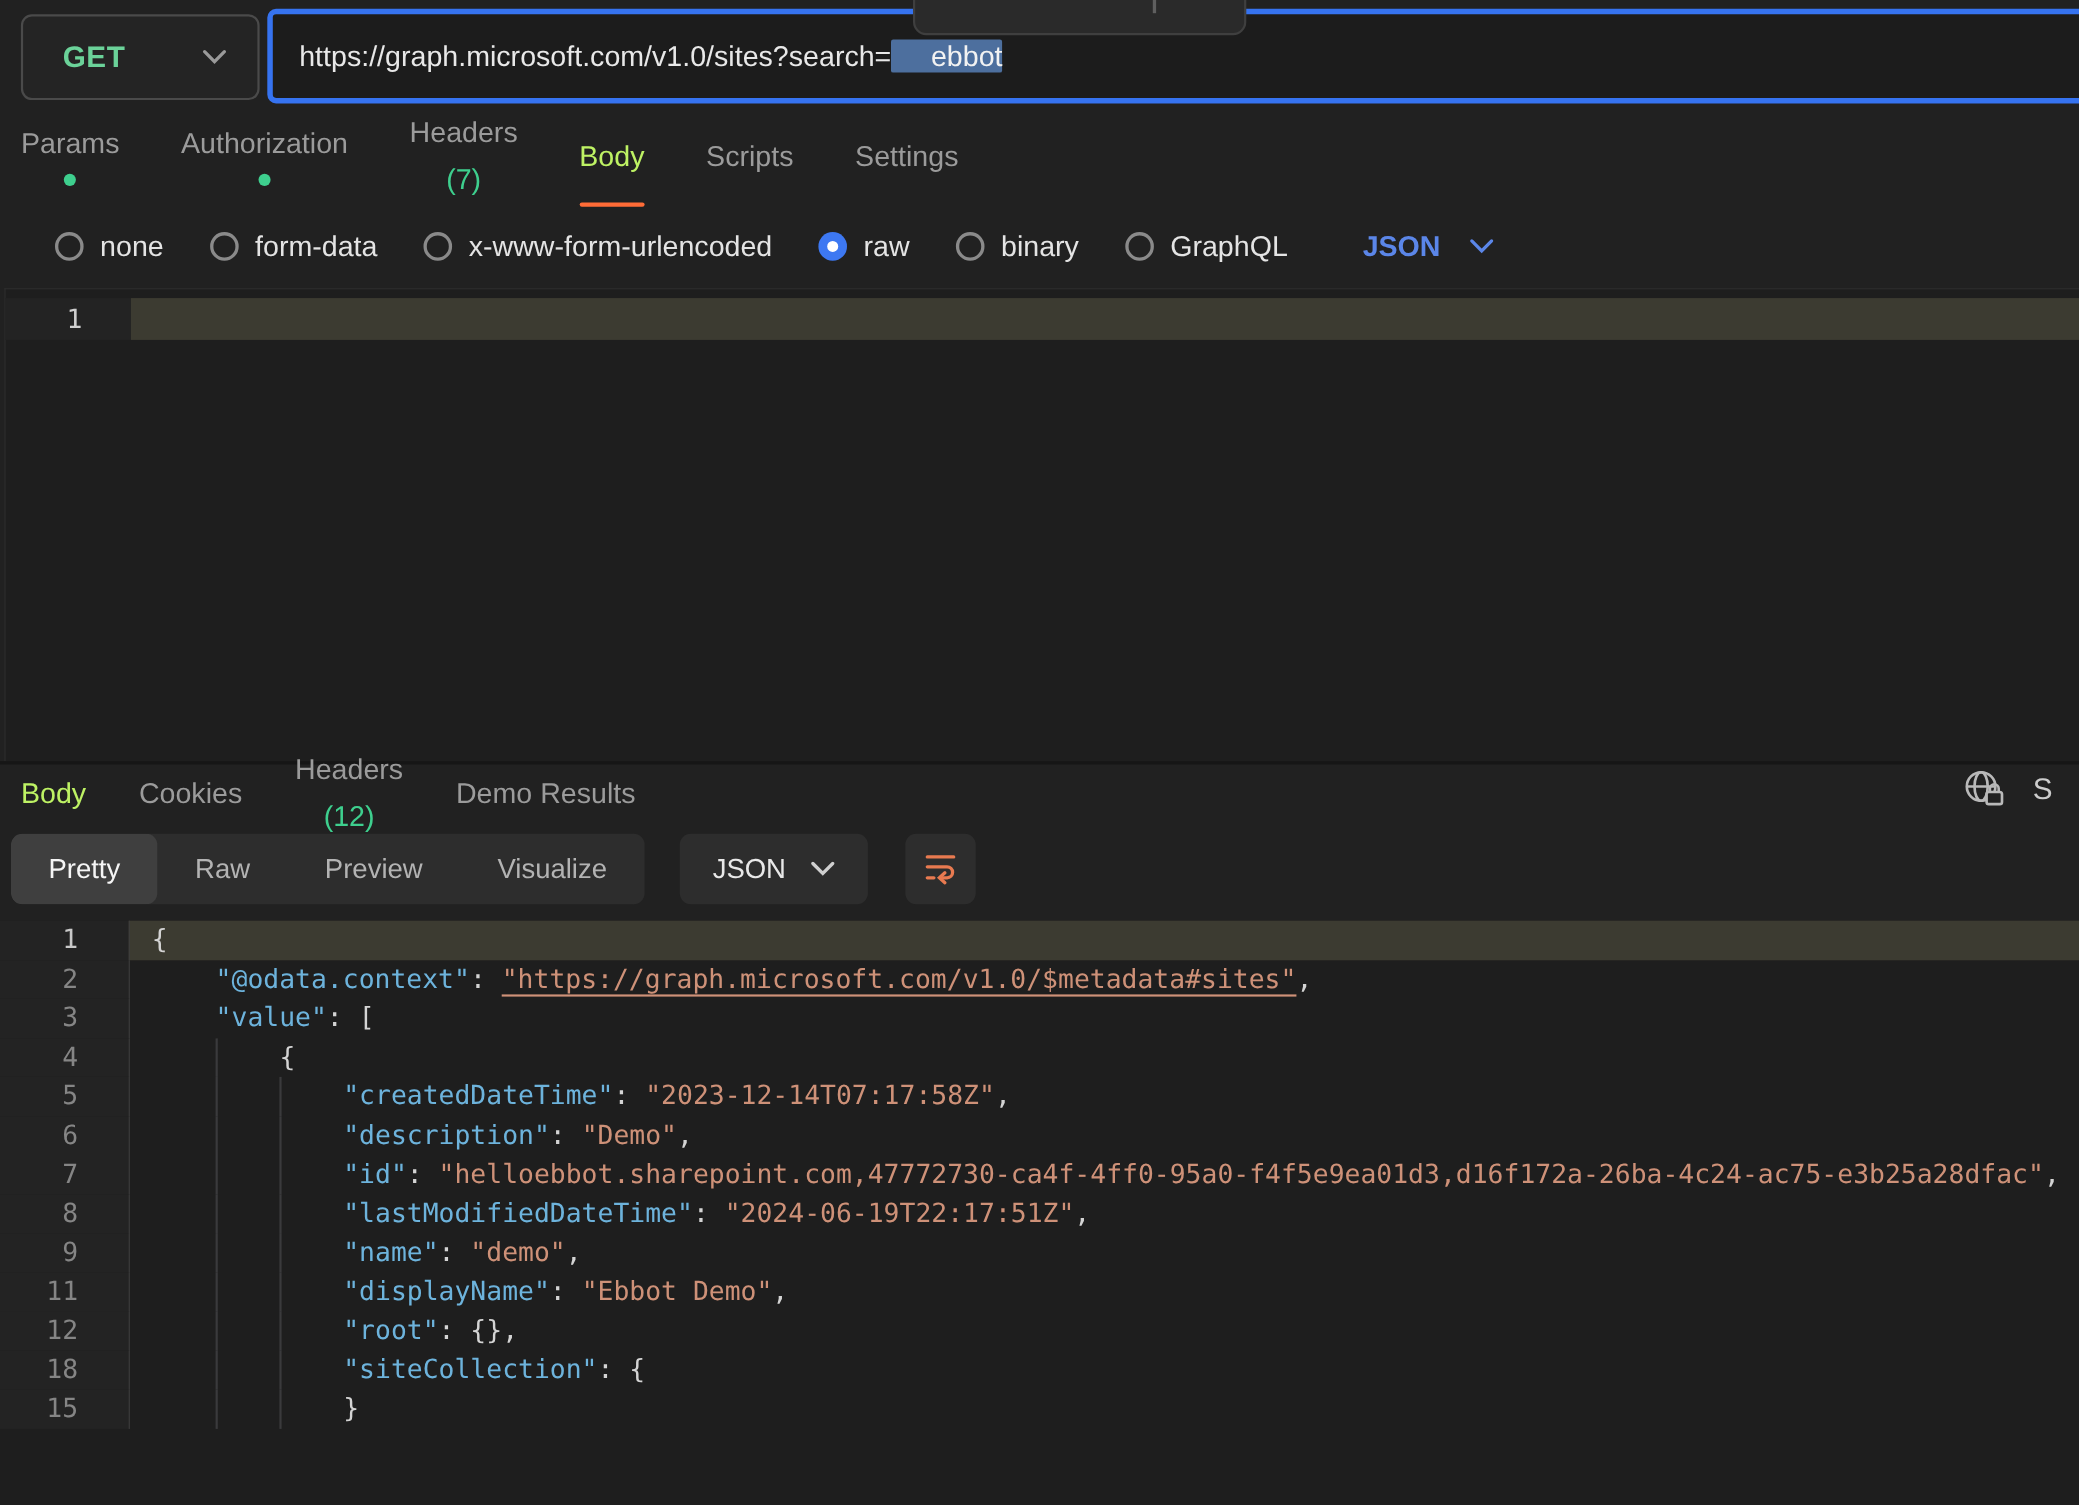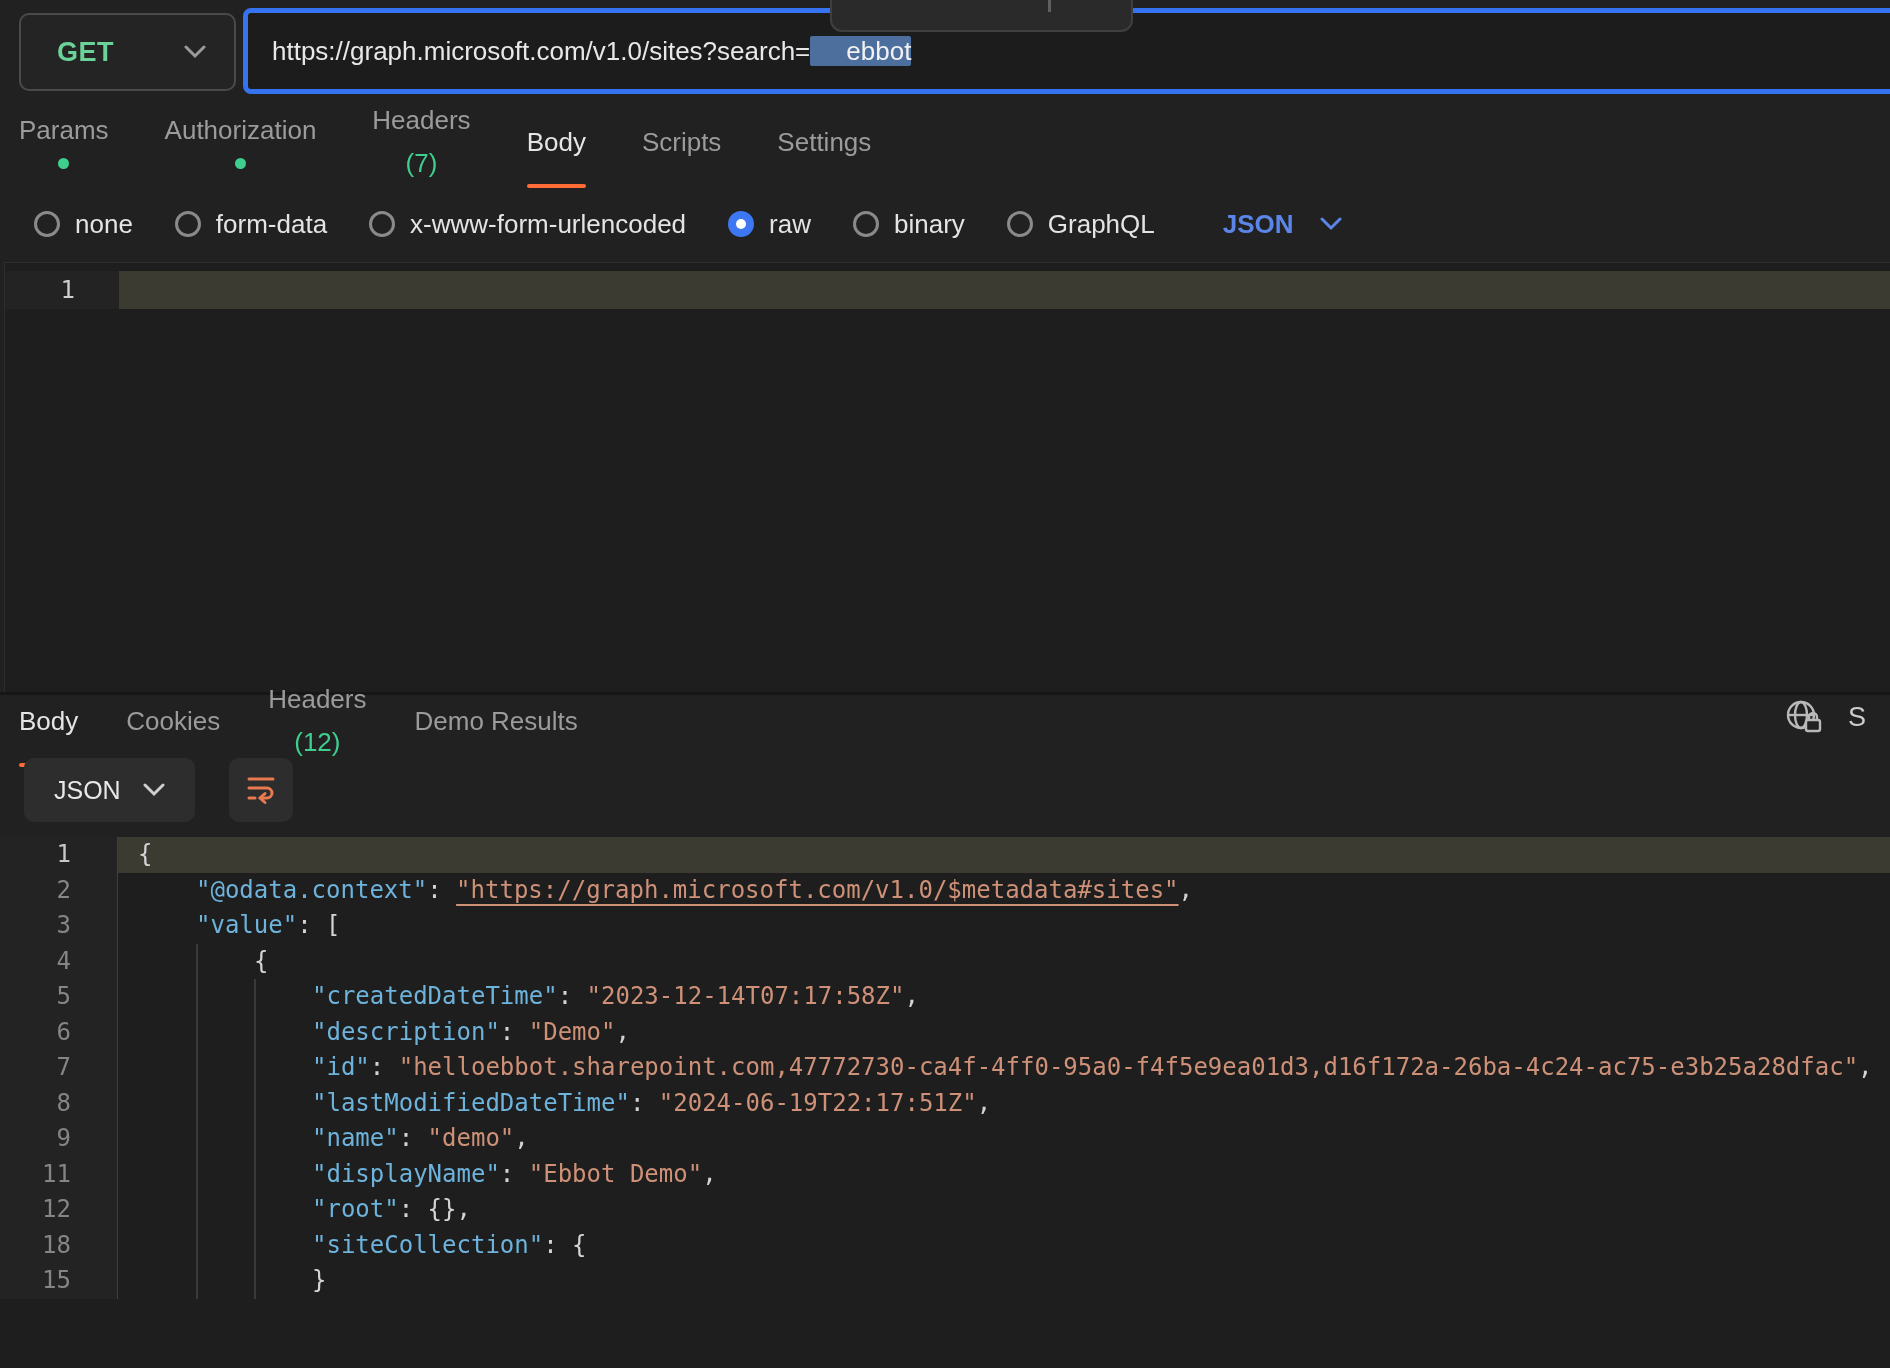--- a/index.html
+++ b/index.html
@@ -21,28 +21,28 @@
   .url-text { font-size:26px; color:#e8e8e8; white-space:nowrap; }
   .url-sel { background:#4d6f9e; color:#f2f2f2; border-radius:2px;padding-left:36px; }
   .top-popup { position:absolute; left:830px; top:-18px; width:303px; height:50px;
     background:#2a2a2a; border:2px solid #3f3f3f; border-radius:12px; z-index:10; }
   .popup-tick { position:absolute; left:216px; top:16px; width:3px; height:12px; background:#5f5f5f; }
 
   
   .req-tabs { position:absolute; left:19px; top:118px; display:flex; gap:56px; align-items:center; height:52px; }
   .tab { font-size:26px; color:#9b9b9b; display:flex; align-items:center; gap:12px;
          position:relative; cursor:pointer; padding-bottom:4px;flex-direction:column; }
-  .tab.active { color:#e5e5e5; }
+  .tab.active { color:#bef264; }
   .tab.active .underline { position:absolute; left:0; right:0; bottom:-26px; height:4px;
          background:#ff6c37; border-radius:2px; }
   .dot { width:11px; height:11px; border-radius:50%; background:#3ecf8e; display:inline-block; }
   .count { color:#3ecf8e; }
 
   
-  .modes { position:absolute; left:34px; top:202px; display:flex; gap:42px; align-items:center; height:44px; }
+  .modes { position:absolute; left:50px; top:202px; display:flex; gap:42px; align-items:center; height:44px; }
   .mode { display:flex; align-items:center; gap:15px; cursor:pointer; }
   .radio { width:26px; height:26px; border-radius:50%; border:3px solid #8a8a8a; position:relative; }
   .mode.sel .radio { border:none; background:#3d78f2; }
   .mode.sel .radio::after { content:""; position:absolute; left:8px; top:8px; width:10px; height:10px;
       border-radius:50%; background:#ffffff; }
   .mode-label { font-size:26px; color:#e4e4e4; }
   .lang-select { display:flex; align-items:center; gap:26px; margin-left:26px; cursor:pointer; }
   .lang-label { font-size:26px; font-weight:700; color:#5b86e8; }
 
   
@@ -203,20 +203,26 @@
       <g>
         <rect x="22" y="22" width="14" height="11" rx="2" fill="#212121" stroke="#b9b9b9" stroke-width="2.4"></rect>
         <path d="M25 22 v-3 a4 4 0 0 1 8 0 v3" fill="none" stroke="#b9b9b9" stroke-width="2.4"></path>
       </g>
     </svg>
   </span>
   <span class="status-frag">S</span>
 </div>
 
 <div class="resp-toolbar">
+  <div class="seg-group" id="view-group">
+      <div class="seg active">Pretty</div>
+      <div class="seg">Raw</div>
+      <div class="seg">Preview</div>
+      <div class="seg">Visualize</div>
+    </div>
   <div class="fmt-btn">
     <span class="fmt-label">JSON</span>
     <span class="chev">
       <svg width="22" height="14" viewBox="0 0 22 14">
           <polyline points="2,2 11,11 20,2" fill="none" stroke="#cfcfcf" stroke-width="3" stroke-linecap="round"></polyline>
         </svg>
     </span>
   </div>
   <div class="wrap-btn">
     <span>

